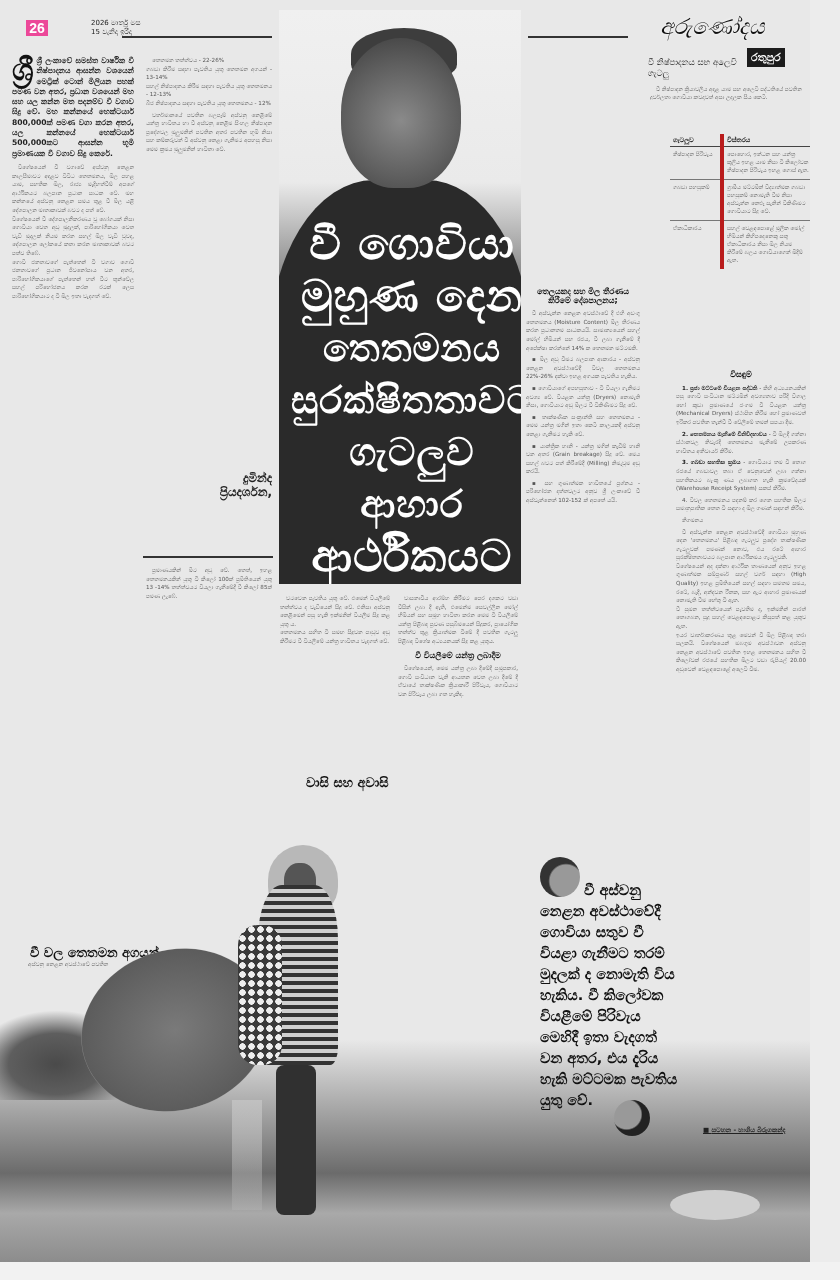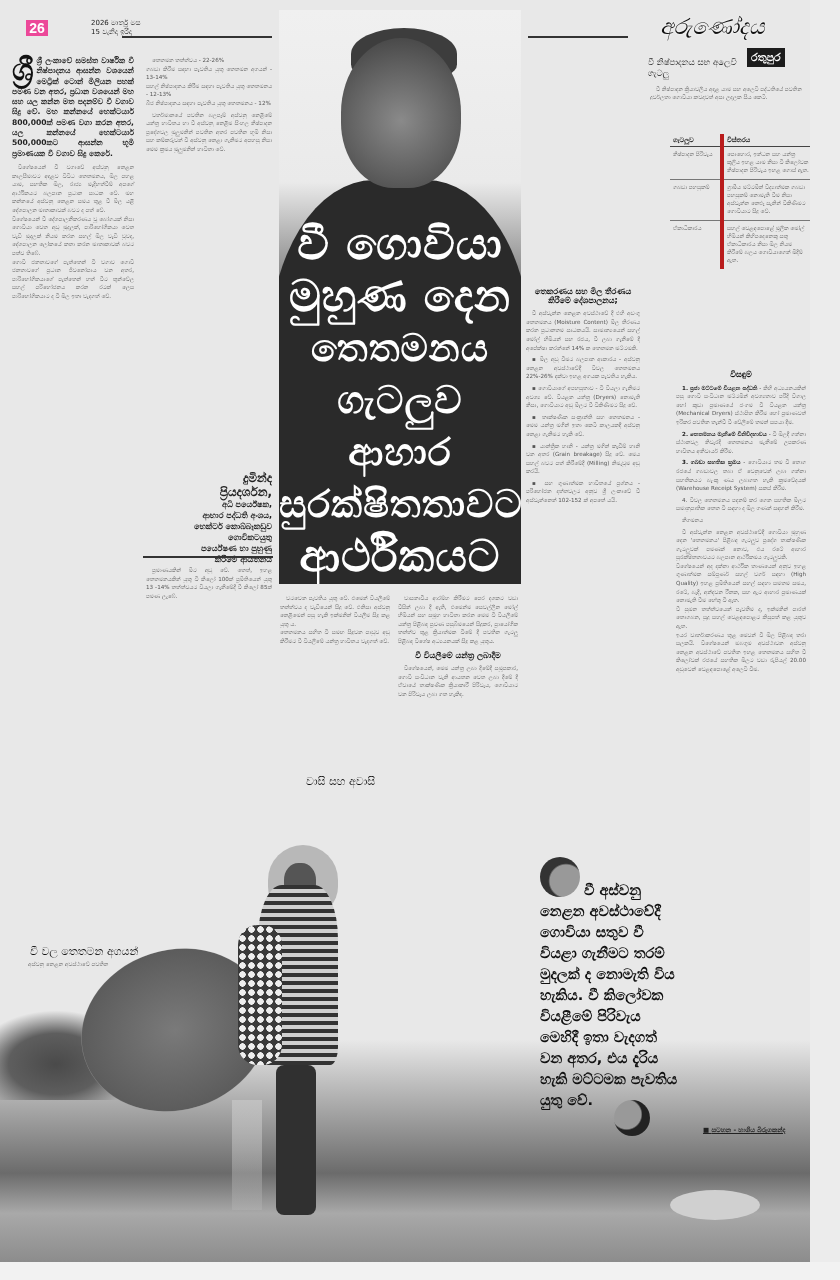--- a/index.html
+++ b/index.html
@@ -20,21 +20,21 @@
   .col p { margin:0 0 3px 0; text-indent:6px; }
   .lead { font-weight:bold; color:#222; font-size:7.6px; line-height:10.3px; }
   .dropcap { float:left; font-size:30px; line-height:28px; font-weight:bold; margin:0 3px 0 0; color:#111; }
   .sub { font-weight:bold; color:#111; font-size:8px; text-align:center; margin:6px 0 4px 0; }
 
   
   .photo { position:absolute; left:279px; top:10px; width:242px; height:574px; background:linear-gradient(180deg,#f0f0f0 0%,#eaeaea 30%,#555 55%,#2b2b2b 75%,#1d1d1d 100%); overflow:hidden; }
   .head { position:absolute; left:62px; top:28px; width:120px; height:150px; border-radius:55% 55% 48% 48%; background:radial-gradient(circle at 50% 55%,#8a8a8a 0%,#5f5f5f 55%,#3a3a3a 100%); }
   .hair { position:absolute; left:72px; top:18px; width:106px; height:52px; border-radius:50% 50% 30% 30%; background:#3d3d3d; }
   .suit { position:absolute; left:-10px; top:170px; width:262px; height:420px; background:#2a2a2a; border-radius:40% 40% 0 0; }
-  .headline { position:absolute; left:0; top:208px; width:242px; text-align:center; color:#fff; font-weight:900; font-family:"DejaVu Sans", sans-serif; }
+  .headline { position:absolute; left:12px; top:208px; width:242px; text-align:center; color:#fff; font-weight:900; font-family:"DejaVu Sans", sans-serif; }
   .headline div { line-height:52px; font-size:44px; letter-spacing:1px; }
   .headline div.small { font-size:38px; }
 
   .byline { position:absolute; left:140px; top:452px; width:132px; text-align:right; font-size:8px; line-height:11px; color:#222; font-weight:bold; }
   .byline .name { font-size:12px; line-height:14px;margin-top:19px; }
   .byrule { position:absolute; left:143px; top:556px; width:130px; height:2px; background:#333; }
 
   
   .rtitle { position:absolute; left:648px; top:57px; width:160px; text-align:left; font-weight:normal; font-size:8.5px; line-height:11px; color:#111; }
   .rintro { position:absolute; left:650px; top:85px; width:156px; font-size:5.6px; line-height:8px; color:#555; text-indent:6px; }
@@ -57,21 +57,21 @@
   .sack { position:absolute; left:670px; top:1190px; width:90px; height:30px; border-radius:50%; background:#d0d0d0; }
   .woman { position:absolute; left:218px; top:845px; width:160px; height:380px; }
   .wbody { position:absolute; left:40px; top:40px; width:80px; height:180px; border-radius:30% 30% 10% 10%; background:repeating-linear-gradient(0deg,#333 0 4px,#cfcfcf 4px 8px); }
   .wshawl { position:absolute; left:50px; top:0; width:70px; height:70px; border-radius:50% 50% 40% 40%; background:#b8b8b8; }
   .wface { position:absolute; left:66px; top:18px; width:32px; height:38px; border-radius:45%; background:#555; }
   .wleft { position:absolute; left:20px; top:80px; width:44px; height:140px; border-radius:20px; background:radial-gradient(circle,#eee 0 3px,#3a3a3a 3.5px) 0 0/9px 9px; }
   .wlegs { position:absolute; left:58px; top:220px; width:40px; height:150px; background:#303030; border-radius:8px; }
   .basket { position:absolute; left:80px; top:950px; width:190px; height:160px; border-radius:50%; background:radial-gradient(ellipse at 50% 50%,#7a7a7a 0%,#5c5c5c 70%,#c8c8c8 72%,#c8c8c8 100%); transform:rotate(-18deg); }
   .grain { position:absolute; left:232px; top:1100px; width:30px; height:110px; background:linear-gradient(180deg,rgba(200,200,200,0.7),rgba(200,200,200,0.2)); }
 
-  .sub2 { position:absolute; font-weight:normal; font-size:11px; color:#111; }
+  .sub2 { position:absolute; font-weight:bold; font-size:13px; color:#111; }
   [data-bind] { white-space:pre-line; }
 </style>
 </head>
 <body>
 
 <div class="page">
 
   <div class="pgnum" data-bind="header.page_number">26</div>
   <div class="pgdate">
     <div data-bind="header.date_line1">2026 මාර්තු මස</div>
@@ -98,61 +98,55 @@
   <div class="col" style="left:146px; top:56px; width:126px;">
     <p data-bind="article.col2_top">තෙතමන තත්ත්වය - 22-26%
 ගබඩා කිරීම සඳහා පැවතිය යුතු තෙතමන අගයන් - 13-14%
 සහල් නිෂ්පාදනය කිරීම සඳහා පැවතිය යුතු තෙතමනය - 12-13%
 බීජ නිෂ්පාදනය සඳහා පැවතිය යුතු තෙතමනය - 12%</p>
     <p data-bind="article.col2_body">වර්තමානයේ පවතින බලපෑම් අස්වනු නෙළීමේ යන්ත්‍ර භාවිතය හා වී අස්වනු නෙළීම සිංහල නිෂ්පාදන ප්‍රදේශවල මුලුමනින් පවතින අතර පවතින භූමි නිසා සහ කම්කරුවන් වී අස්වනු නෙළා ගැනීමට අපහසු නිසා මෙම ක්‍රමය මුලුමනින් භාවිතා වේ.</p>
   </div>
   <div class="byline">
     <div class="name" data-bind="article.byline_name">දුමින්ද
 ප්‍රියදර්ශන,</div>
-    <div data-bind="article.byline_title">අධි පර්යේෂක,
-ආහාර පද්ධති අංශය,
-හෙක්ටර් කොබ්බෑකඩුව
-ගොවිකටයුතු
-පර්යේෂණ හා පුහුණු
-කිරීමේ ආයතනය</div>
   </div>
   <div class="byrule"></div>
   <div class="col" style="left:146px; top:566px; width:126px;">
     <p data-bind="article.col2_after_byline">ප්‍රමාණයකින් මිට අඩු වේ. තෙත්, ඉහළ තෙතමනයකින් යුතු වී කිලෝ 100ක් ප්‍රමිතියෙන් යුතු 13 -14% තත්ත්වයට වියලා ගැනීමේදී වී කිලෝ 85ක් පමණ ලැබේ.</p>
   </div>
 
   <div class="photo">
     <div class="suit"></div>
     <div class="hair"></div>
     <div class="head"></div>
     <div class="headline">
       <div data-bind="article.headline.0">වී ගොවියා</div>
       <div data-bind="article.headline.1">මුහුණ දෙන</div>
       <div class="small" data-bind="article.headline.2">තෙතමනය</div>
+      <div class="small" data-bind="article.headline.4">සුරක්ෂිතතාවට</div>
       <div class="small" data-bind="article.headline.3">ගැටලුව ආහාර</div>
-      <div class="small" data-bind="article.headline.4">සුරක්ෂිතතාවට</div>
       <div data-bind="article.headline.5">ආර්ථිකයට</div>
       <div data-bind="article.headline.6">බලපෑමක්</div>
     </div>
   </div>
 
   <div class="col" style="left:280px; top:594px; width:110px;">
     <p data-bind="article.col3_body">වටවෙන පැවතිය යුතු වේ. එමෙන් වියලීමේ තත්ත්වය ද වැඩියෙන් සිදු වේ. එනිසා අස්වනු නෙළීමෙන් පසු හැකි ඉක්මනින් වියලීම සිදු කළ යුතු ය.
 තෙතමනය සහිත වී සමඟ සිදුවන පාඩුව අඩු කිරීමට වී වියලීමේ යන්ත්‍ර භාවිතය වැදගත් වේ.</p>
   </div>
   <div class="sub2" style="left:306px; top:775px;" data-bind="article.col3_sub">වාසි සහ අවාසි</div>
 
   <div class="col" style="left:398px; top:594px; width:120px;">
     <p data-bind="article.col4_body">වාසනාවීය ආරම්භ කිරීමට පෙර දශකට වඩා වීසින් ලබා දී ඇති, එමෙන්ම සෙවල්ලින මෝල් හිමියන් සහ සමූහ භාවිතා කරන මෙම වී වියලීමේ යන්ත්‍ර පිළිබඳ ප්‍රචණ පසුබිමයෙන් සිදුකර, ප්‍රායෝගික තත්ත්ව තුළ ක්‍රියාත්මක වීමේ දී පවතින ගැටලු පිළිබඳ විශේෂ අධ්‍යයනයක් සිදු කළ යුතුය.</p>
     <div class="sub" data-bind="article.col4_sub">වී වියලීමේ යන්ත්‍ර ලබාදීම</div>
     <p data-bind="article.col4_body2">විශේෂයෙන්, මෙම යන්ත්‍ර ලබා දීමේදී සමූපකාර, ගොවි සංවිධාන වැනි ආයතන වෙත ලබා දීමේ දී ඒවායේ තාක්ෂණික ක්‍රියාකාරී පිරිවැය, ගොවියාට වන පිරිවැය ලබා ගත හැකිද.</p>
   </div>
 
   <div class="col" style="left:526px; top:10px; width:114px;">
-    <div class="sub" data-bind="middle_section.sub_title" style="margin-top:278px;">තෙකරණය සහ මිල තීරණය කිරීමේ දේශපාලනය;</div>
+    <div class="sub" data-bind="middle_section.sub_title" style="margin-top:278px;">තෙලයකද සහ මිල තීරණය කිරීමේ දේශපාලනය;</div>
     <p data-bind="middle_section.intro">වී අස්වැන්න නෙළන අවස්ථාවේ දී එහි අඩංගු තෙතමනය (Moisture Content) මිල තීරණය කරන ප්‍රධානතම සාධකයයි. සාමාන්‍යයෙන් සහල් මෝල් හිමියන් සහ රජය, වී ලබා ගැනීමේ දී අපේක්ෂා කරන්නේ 14% ක තෙතමන මට්ටමකි.</p>
     <p>▪ <span data-bind="middle_section.bullets.0">මිල අඩු වීමට බලපාන ආකාරය - අස්වනු නෙළන අවස්ථාවේදී විවල තෙතමනය 22%-26% දක්වා ඉහළ අගයක පැවතිය හැකිය.</span></p>
     <p>▪ <span data-bind="middle_section.bullets.1">ගොවියාගේ අපහසුතාව - වී වියලා ගැනීමට අවශ්‍ය වේ. වියළන යන්ත්‍ර (Dryers) නොමැති නිසා, ගොවියාට අඩු මිලට වී විකිණීමට සිදු වේ.</span></p>
     <p>▪ <span data-bind="middle_section.bullets.2">තාක්ෂණික සංක්‍රාන්ති සහ තෙතමනය - මෙම යන්ත්‍ර මගින් ඉතා කෙටි කාලයකදී අස්වනු නෙළා ගැනීමට හැකි වේ.</span></p>
     <p>▪ <span data-bind="middle_section.bullets.3">යාන්ත්‍රික හානි - යන්ත්‍ර මගින් කැඩීම් හානි වන අතර (Grain breakage) සිදු වේ. මෙය සහල් බවට පත් කිරීමේදී (Milling) නිමැවුම අඩු කරයි.</span></p>
     <p>▪ <span data-bind="middle_section.bullets.4">සහ ගුණාත්මක භාවිතයේ ප්‍රශ්නය - පරිභෝජන දත්තවලට අනුව ශ්‍රී ලංකාවේ වී අස්වැන්නෙන් 102-152 ක් අපතේ යයි.</span></p>
   </div>
 
   <div class="rtitle" data-bind="right_section.title">වී නිෂ්පාදනය සහ අලෙවි
 ගැටලු</div>

